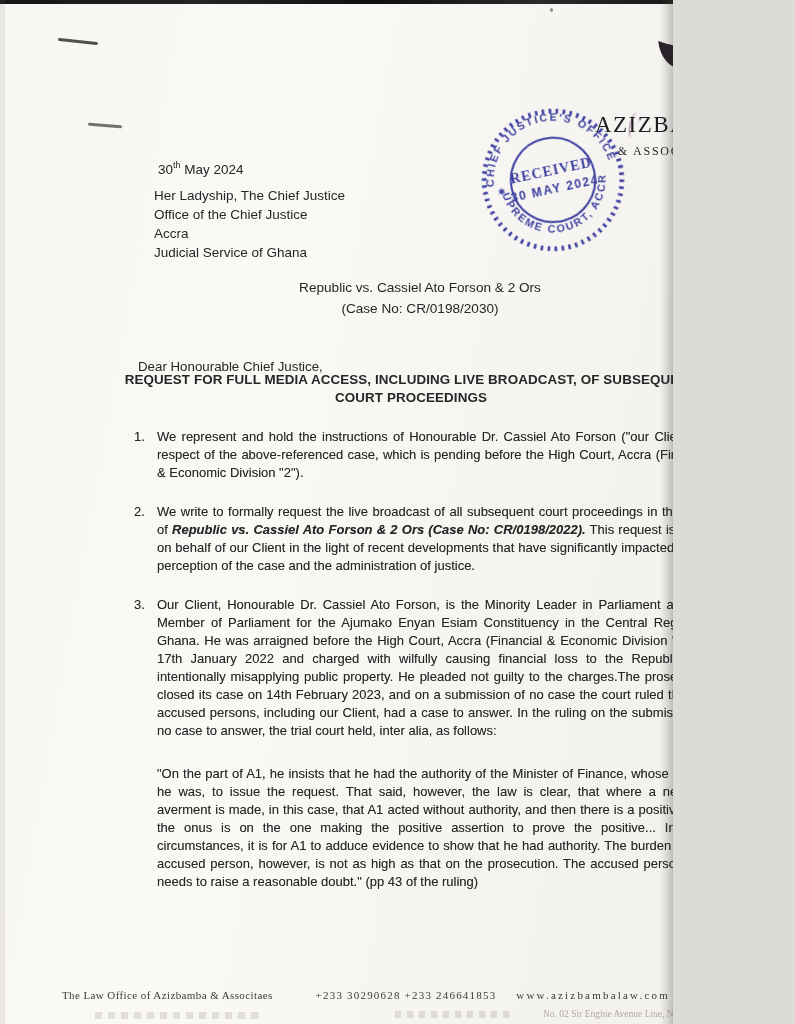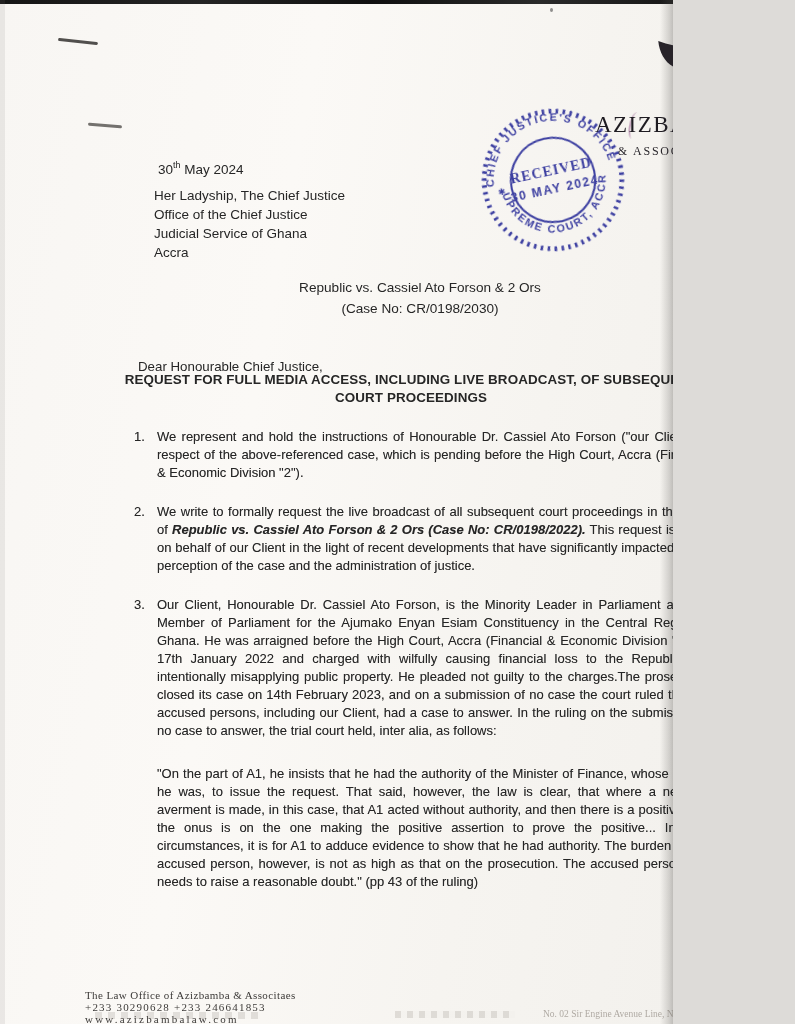--- a/index.html
+++ b/index.html
@@ -53,21 +53,21 @@
   .num-item{position:relative;padding-left:23px;text-align:justify;margin-bottom:21px;
         text-shadow:0 0 .5px rgba(20,20,20,.35);}
   .num-item .num{position:absolute;left:0;top:0;}
   .quote{margin-left:23px;text-align:justify;margin-top:25px;
         text-shadow:0 0 .5px rgba(20,20,20,.35);}
   .emph{font-weight:bold;font-style:italic;}
 
   
   .footer{position:absolute;left:62px;top:989px;width:608px;display:flex;
         justify-content:space-between;align-items:baseline;
-        font-family:"Liberation Serif",serif;font-size:11px;color:#3c3a38;flex-direction:column;}
+        font-family:"Liberation Serif",serif;font-size:11px;color:#3c3a38;}
   .footer .office{letter-spacing:.4px;}
   .footer .phones{letter-spacing:1.2px;margin-left:23px;}
   .footer .website{letter-spacing:2.2px;}
   .footer-faint{position:absolute;left:543px;top:1009px;width:240px;
         font-family:"Liberation Serif",serif;font-size:9.5px;color:#6a6158;
         opacity:.5;filter:blur(.4px);white-space:nowrap;}
   .smudge-a{position:absolute;left:95px;top:1012px;width:165px;height:7px;opacity:.3;filter:blur(.6px);
         background:repeating-linear-gradient(90deg,rgba(90,80,70,.5) 0 7px,rgba(90,80,70,.05) 7px 13px);}
   .smudge-b{position:absolute;left:395px;top:1011px;width:120px;height:7px;opacity:.3;filter:blur(.6px);
         background:repeating-linear-gradient(90deg,rgba(90,80,70,.5) 0 6px,rgba(90,80,70,.05) 6px 12px);}
@@ -107,22 +107,22 @@
     <text x="100" y="93" text-anchor="middle" class="stamp-received">RECEIVED</text>
     <text x="100" y="117" text-anchor="middle" class="stamp-date">30 MAY 2024</text>
     <text x="24" y="106" class="stamp-star">✱</text>
   </svg>
 
   <div class="date"><span>30</span><sup>th</sup><span> May 2024</span></div>
 
   <div class="recipient">
     <div>Her Ladyship, The Chief Justice</div>
     <div>Office of the Chief Justice</div>
+    <div>Accra</div>
     <div>Judicial Service of Ghana</div>
-    <div>Accra</div>
   </div>
 
   <div class="subject">
     <div>Republic vs. Cassiel Ato Forson &amp; 2 Ors</div>
     <div>(Case No: CR/0198/2030)</div>
   </div>
 
   <div class="salutation">Dear Honourable Chief Justice,</div>
 
   <div class="heading">REQUEST FOR FULL MEDIA ACCESS, INCLUDING LIVE BROADCAST, OF SUBSEQUENT COURT PROCEEDINGS</div>

